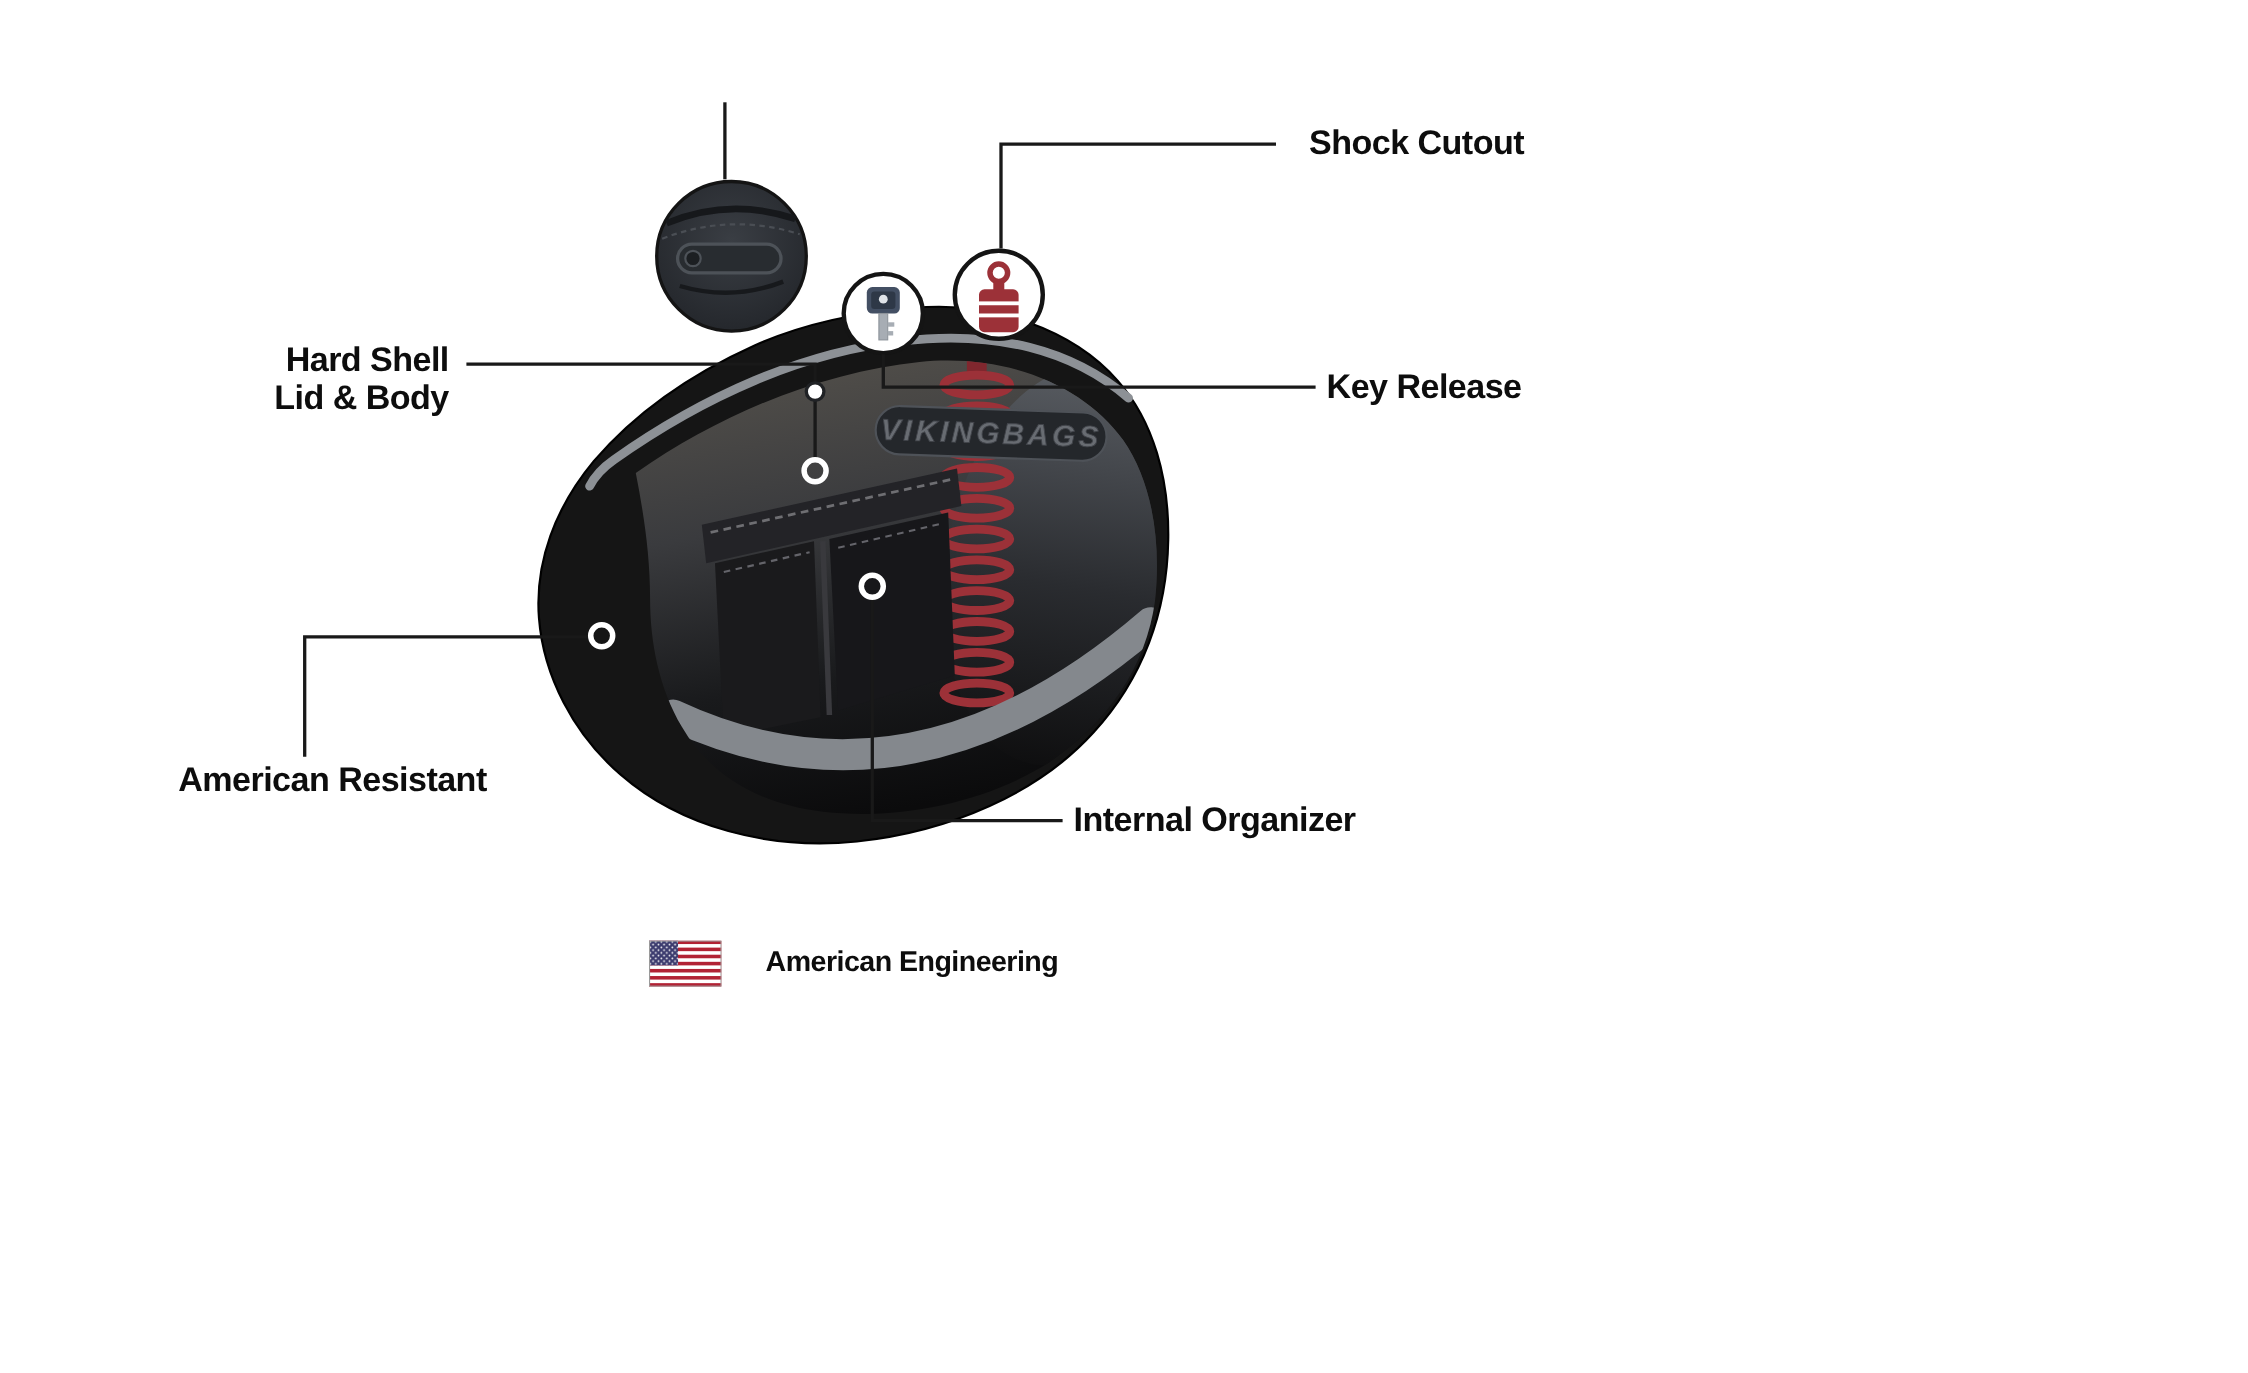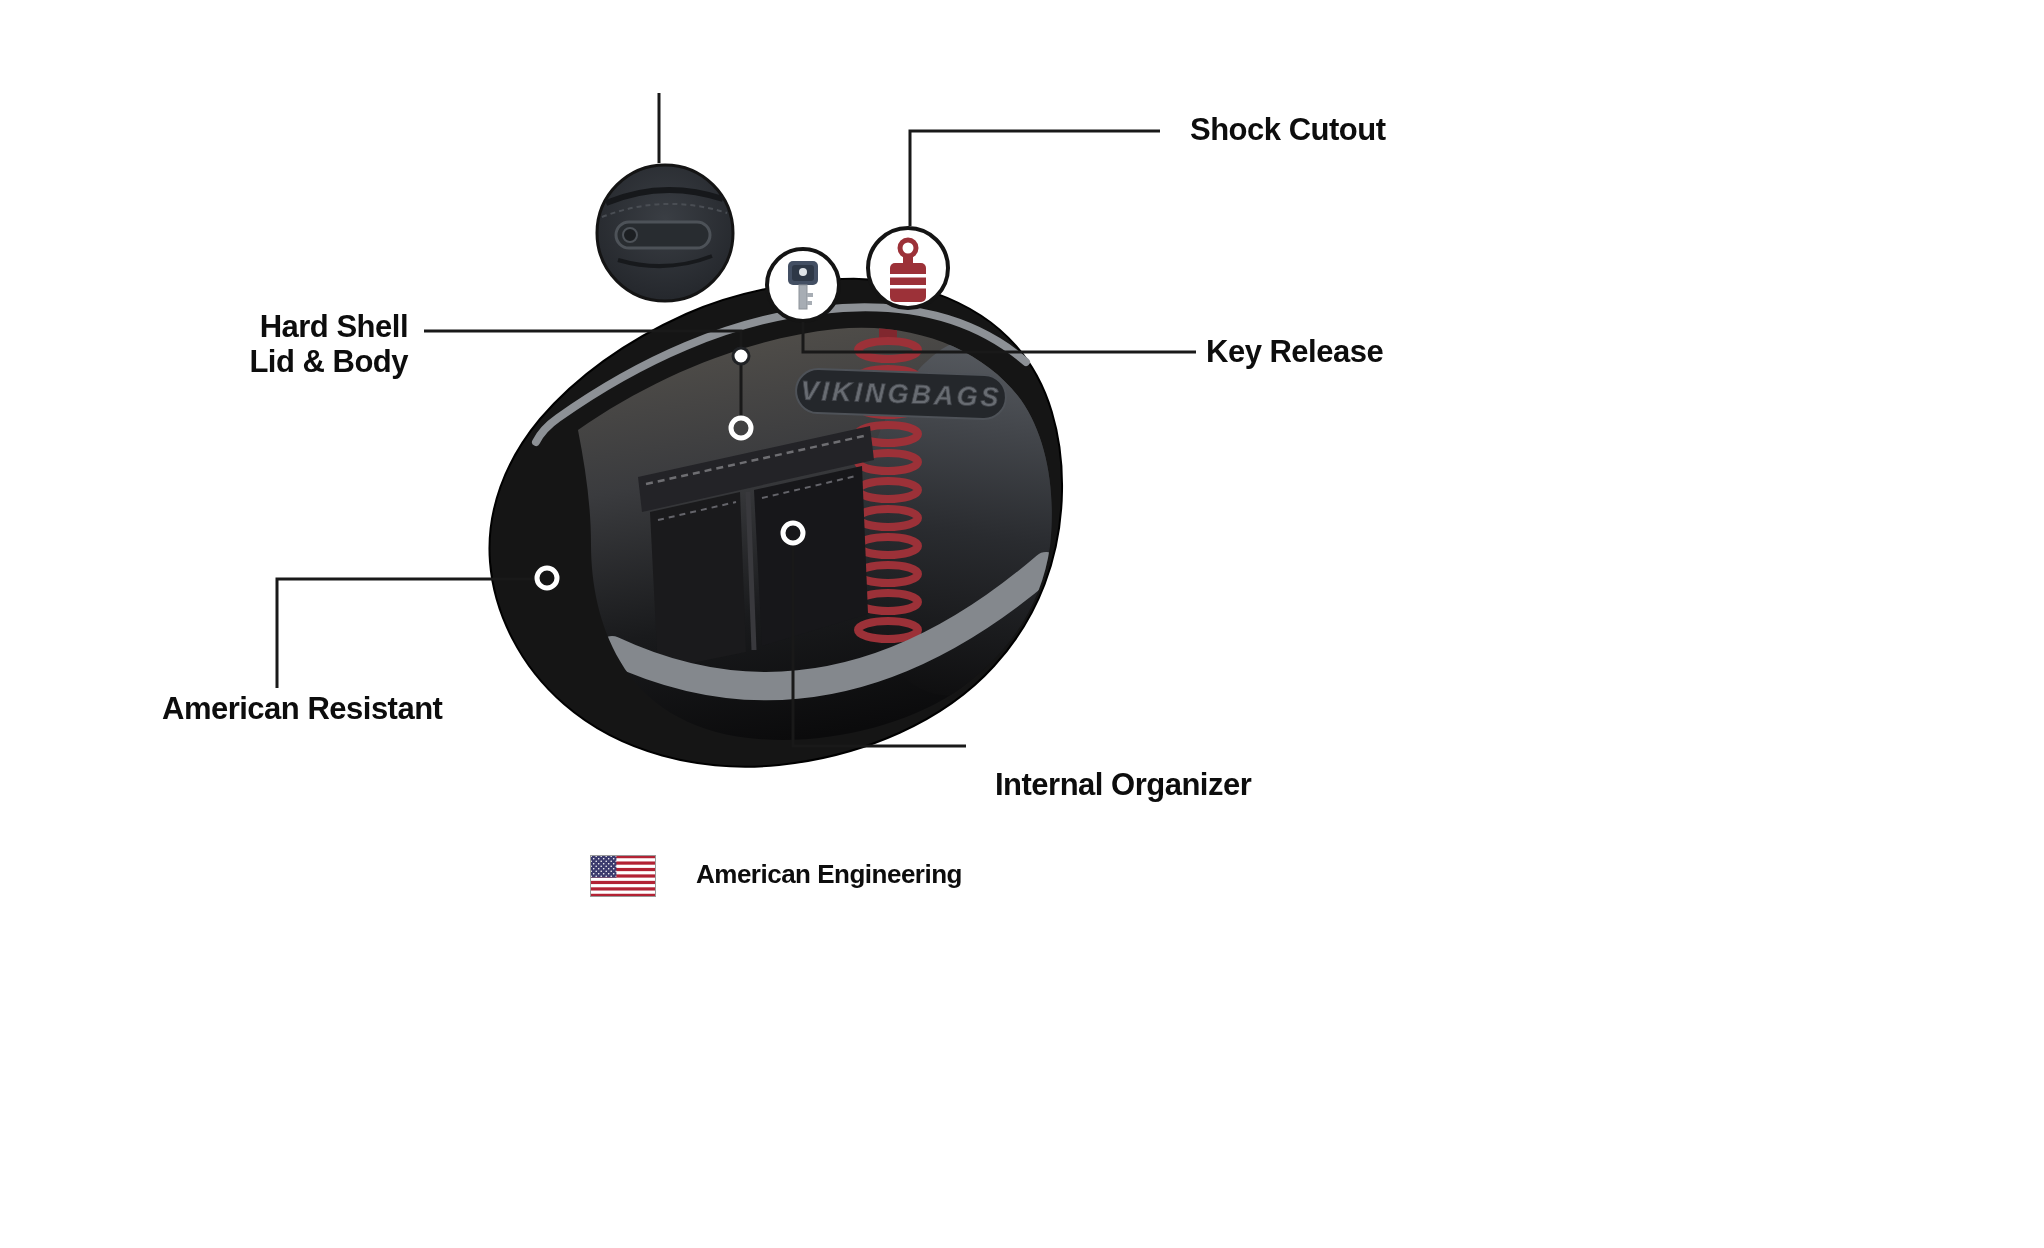--- a/index.html
+++ b/index.html
@@ -15,21 +15,21 @@
     white-space:nowrap;
     line-height:1.12;
   }
   .label.center{text-align:center;}
   .label.right{text-align:right;}
   .lbl-quick-release{left:455px;top:50px;width:410px;}
   .lbl-shock-cutout{left:1168px;top:113px;margin-left:22px;}
   .lbl-hard-shell{left:160px;top:309px;width:248px;line-height:35px;}
   .lbl-key-lockable{left:1206px;top:335px;}
   .lbl-weather{left:162px;top:692px;}
-  .lbl-organizer{left:976px;top:768px;margin-left:19px;}
+  .lbl-organizer{left:976px;top:728px;}
   .lbl-american{left:696px;top:860px;font-size:26px;letter-spacing:-0.5px;}
   .flag{position:absolute;left:590px;top:855px;width:66px;height:42px;}
   svg text{font-family:"Liberation Sans",sans-serif;}
 </style>
 </head>
 <body>
 
 <div class="stage">
 
   <svg class="art" viewBox="0 0 2044 1248">

